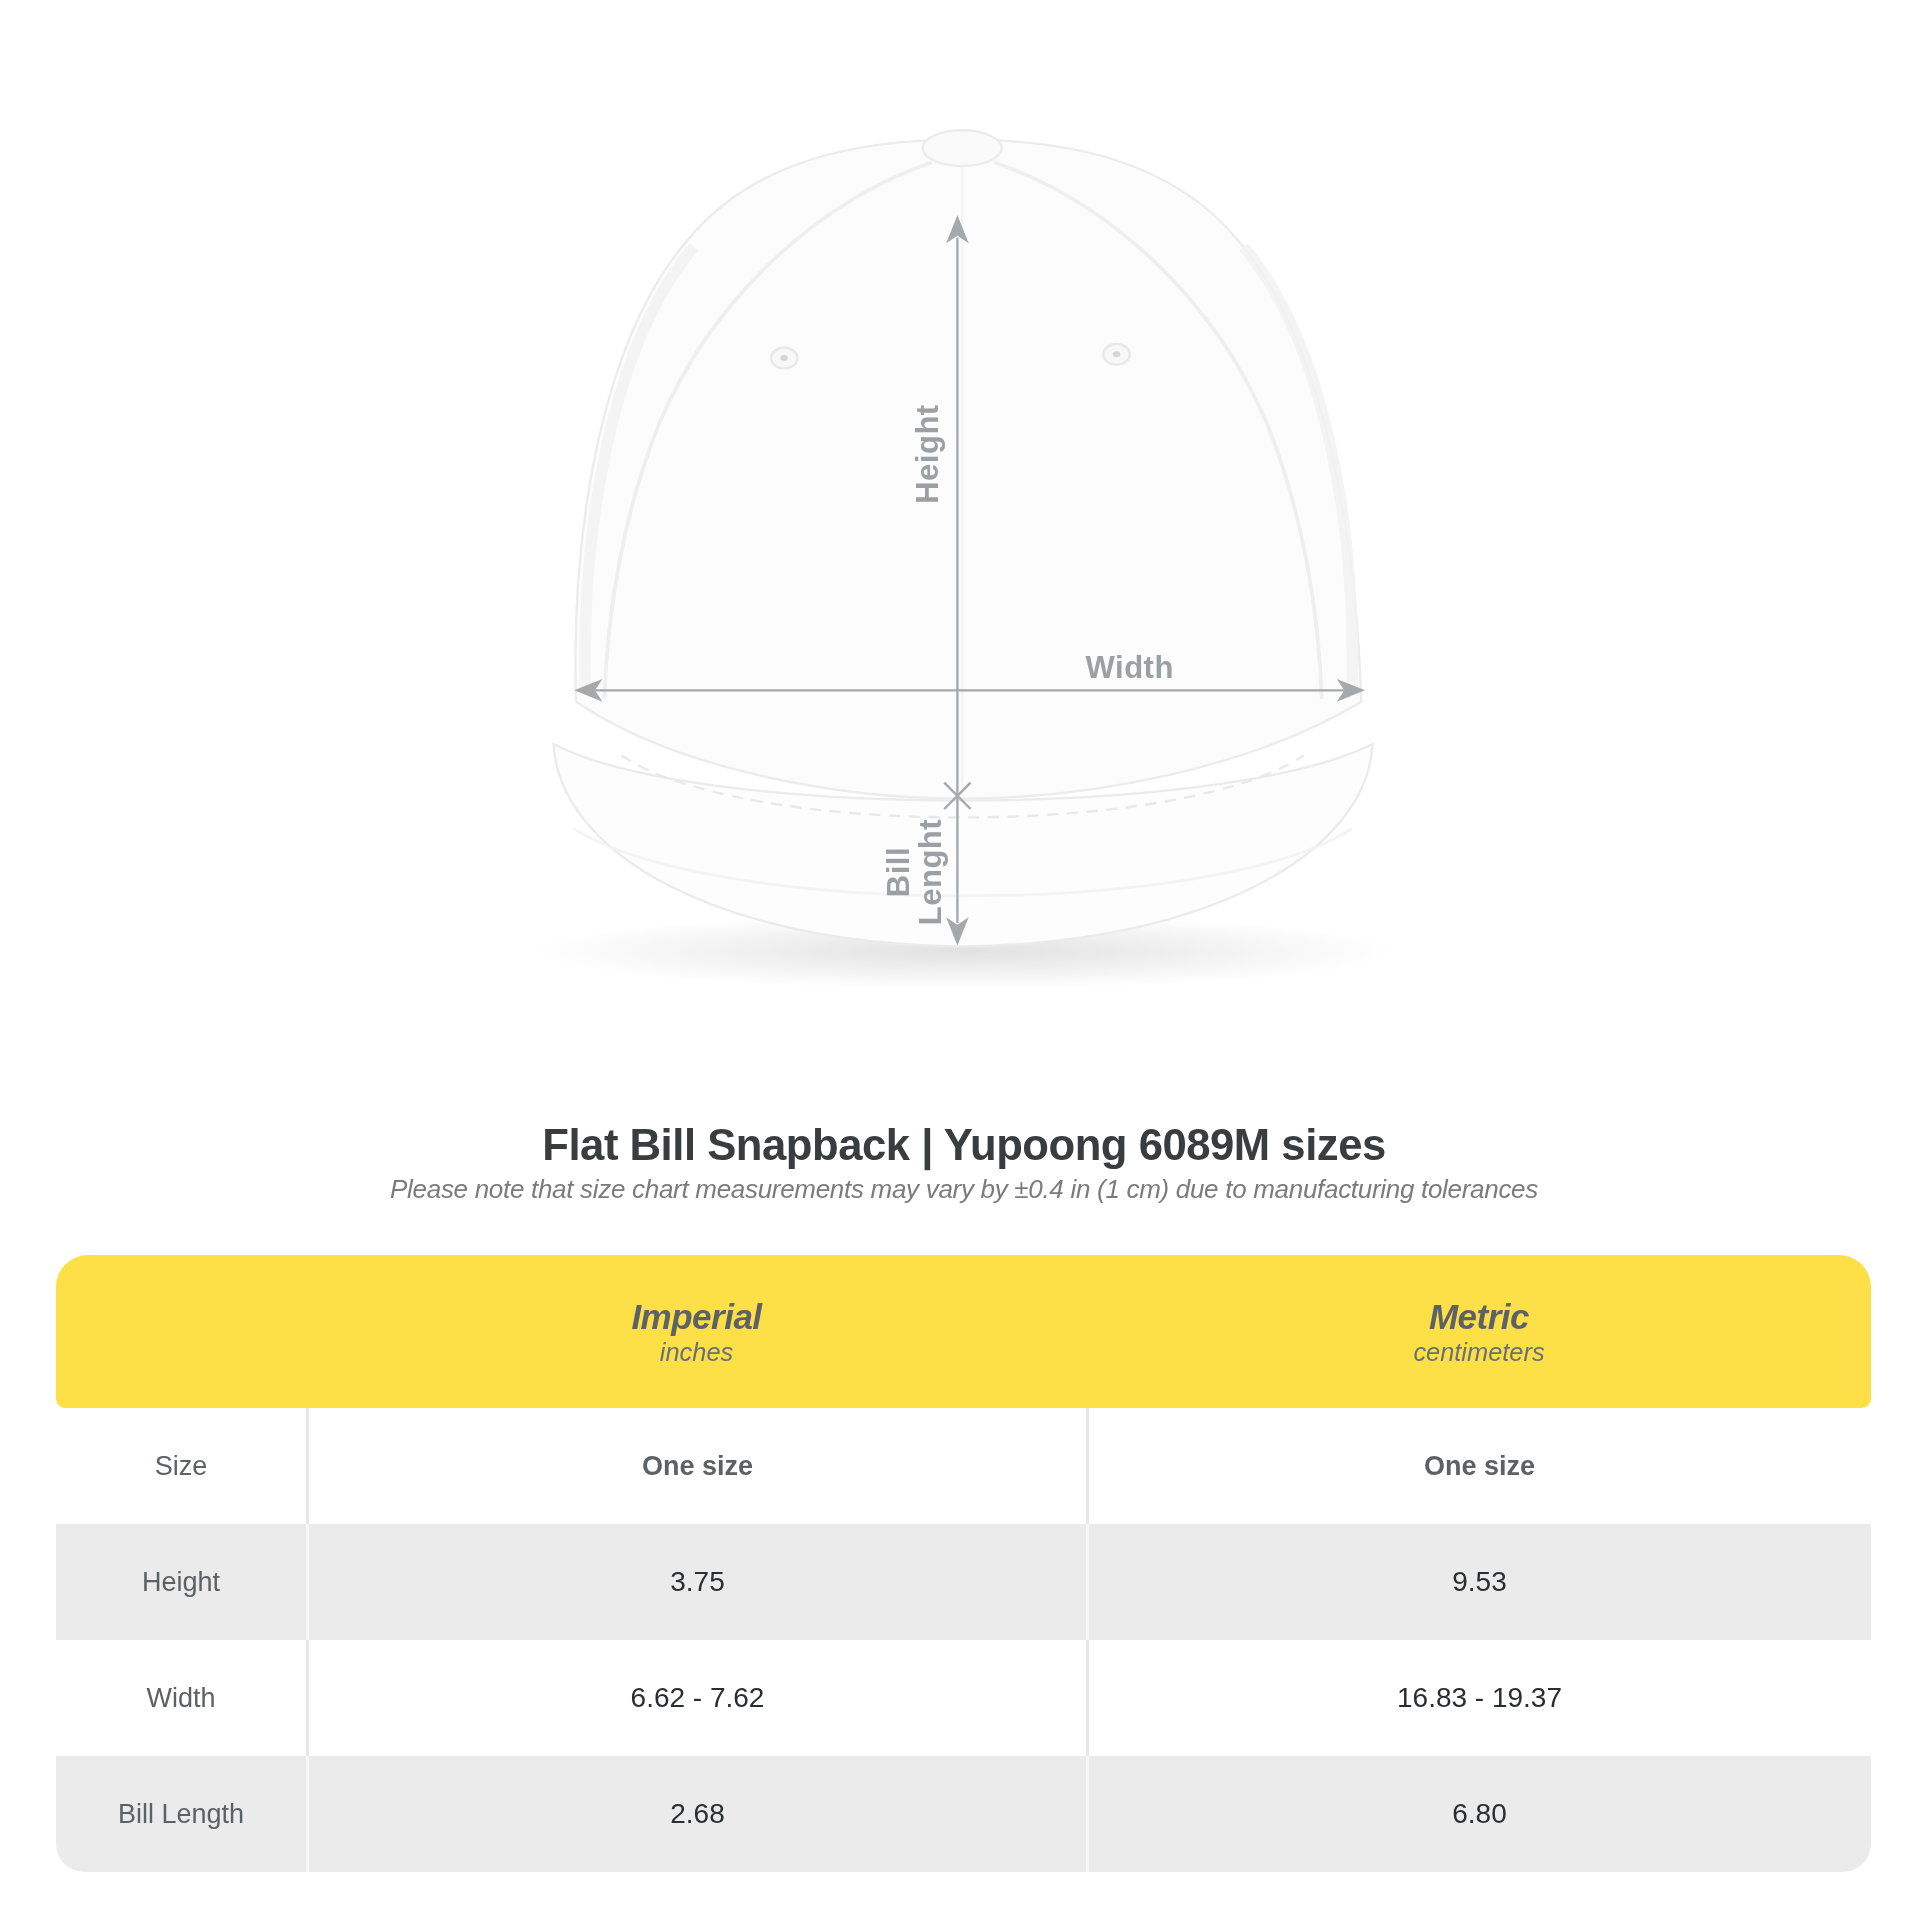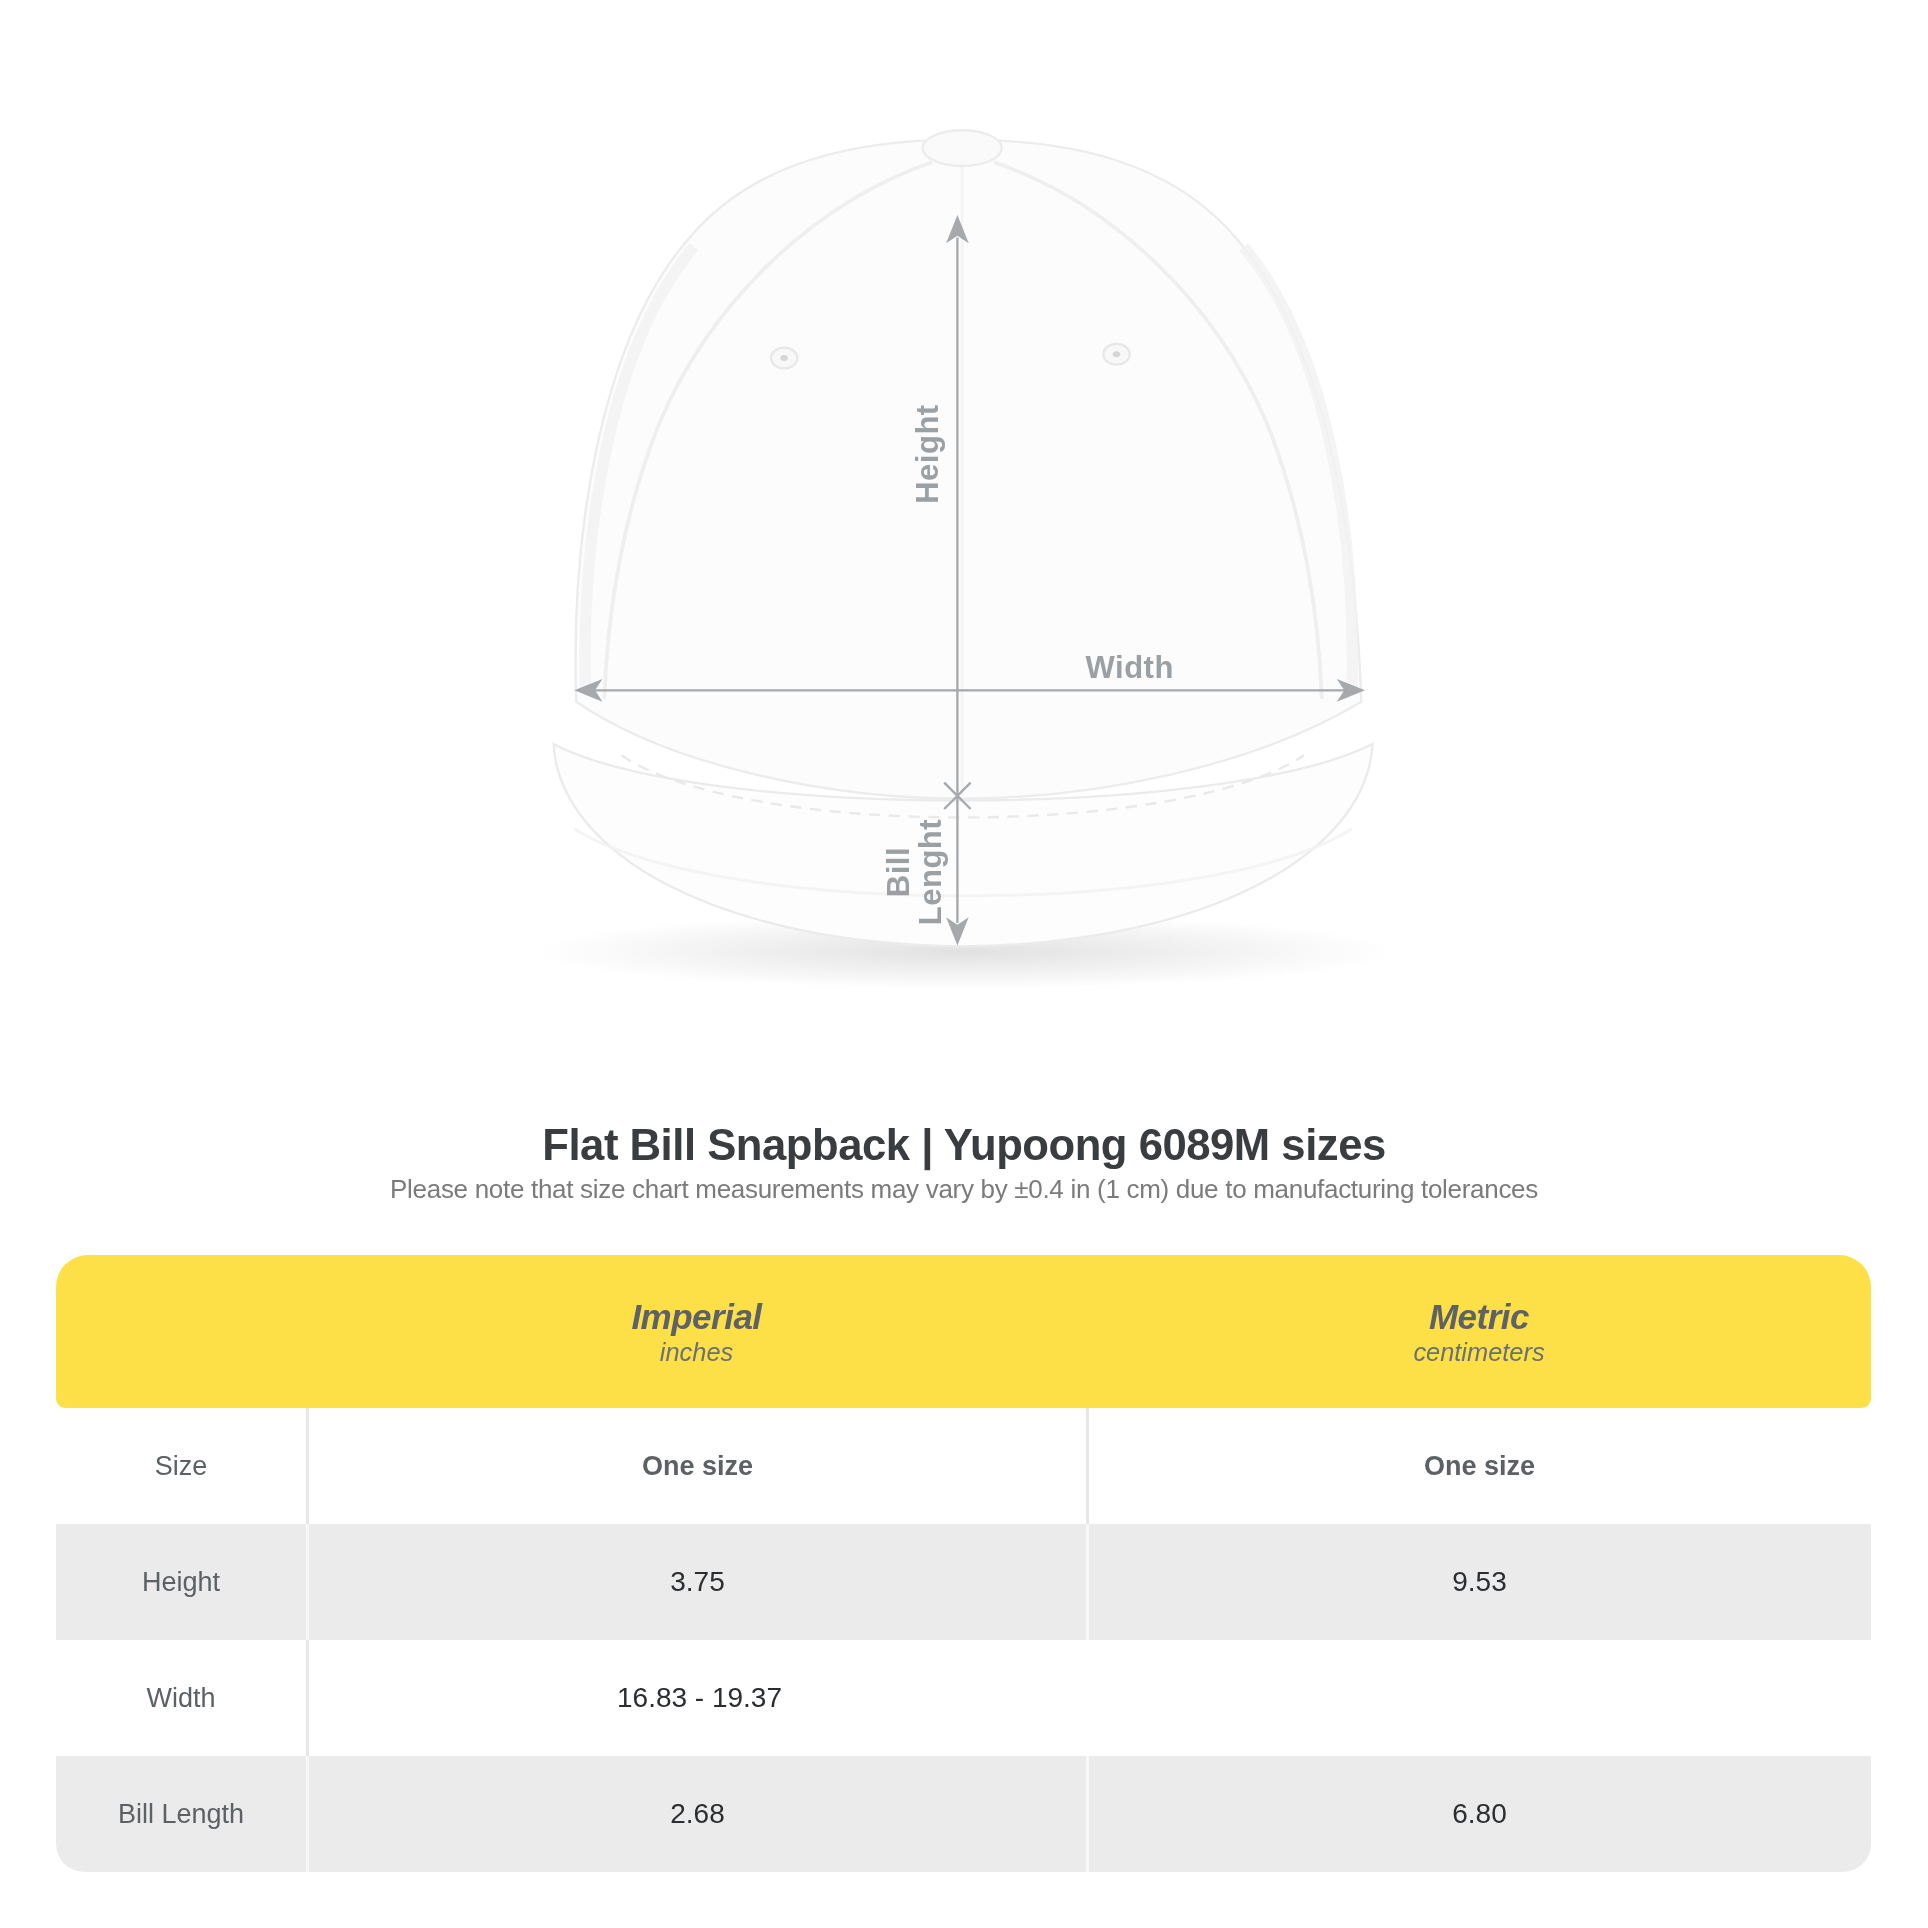--- a/index.html
+++ b/index.html
@@ -21,21 +21,21 @@
     font-weight:bold;font-size:33px;fill:#9aa0a4;letter-spacing:.5px;
   }
   
   .page-title{
     position:absolute;left:0;right:0;top:1119px;text-align:center;
     font-size:45px;font-weight:bold;color:#393d3f;letter-spacing:-0.5px;
     transform:scaleX(.97);
   }
   .page-subtitle{
     position:absolute;left:0;right:0;top:1174px;text-align:center;
-    font-size:26px;color:#7b7b7b;letter-spacing:-0.3px;
+    font-size:26px;font-style:italic;color:#7b7b7b;letter-spacing:-0.3px;
   }
   
   .size-table{position:absolute;left:56px;top:1255px;width:1815px;}
   .thead{
     display:flex;height:153px;background:#fde047;
     border-radius:32px 32px 9.4px 9.4px;
   }
   .th-corner{width:250px;}
   .th-group{
     width:781px;display:flex;flex-direction:column;justify-content:center;
@@ -152,20 +152,21 @@
   </div>
 
   <div class="trow alt">
     <div class="cell cell-label">Height</div>
     <div class="cell cell-val">3.75</div>
     <div class="cell cell-val">9.53</div>
   </div>
 
   <div class="trow">
     <div class="cell cell-label">Width</div>
+    <div class="cell cell-val">6.62 - 7.62</div>
     <div class="cell cell-val">16.83 - 19.37</div>
   </div>
 
   <div class="trow alt last">
     <div class="cell cell-label">Bill Length</div>
     <div class="cell cell-val">2.68</div>
     <div class="cell cell-val">6.80</div>
   </div>
 
 </div>

